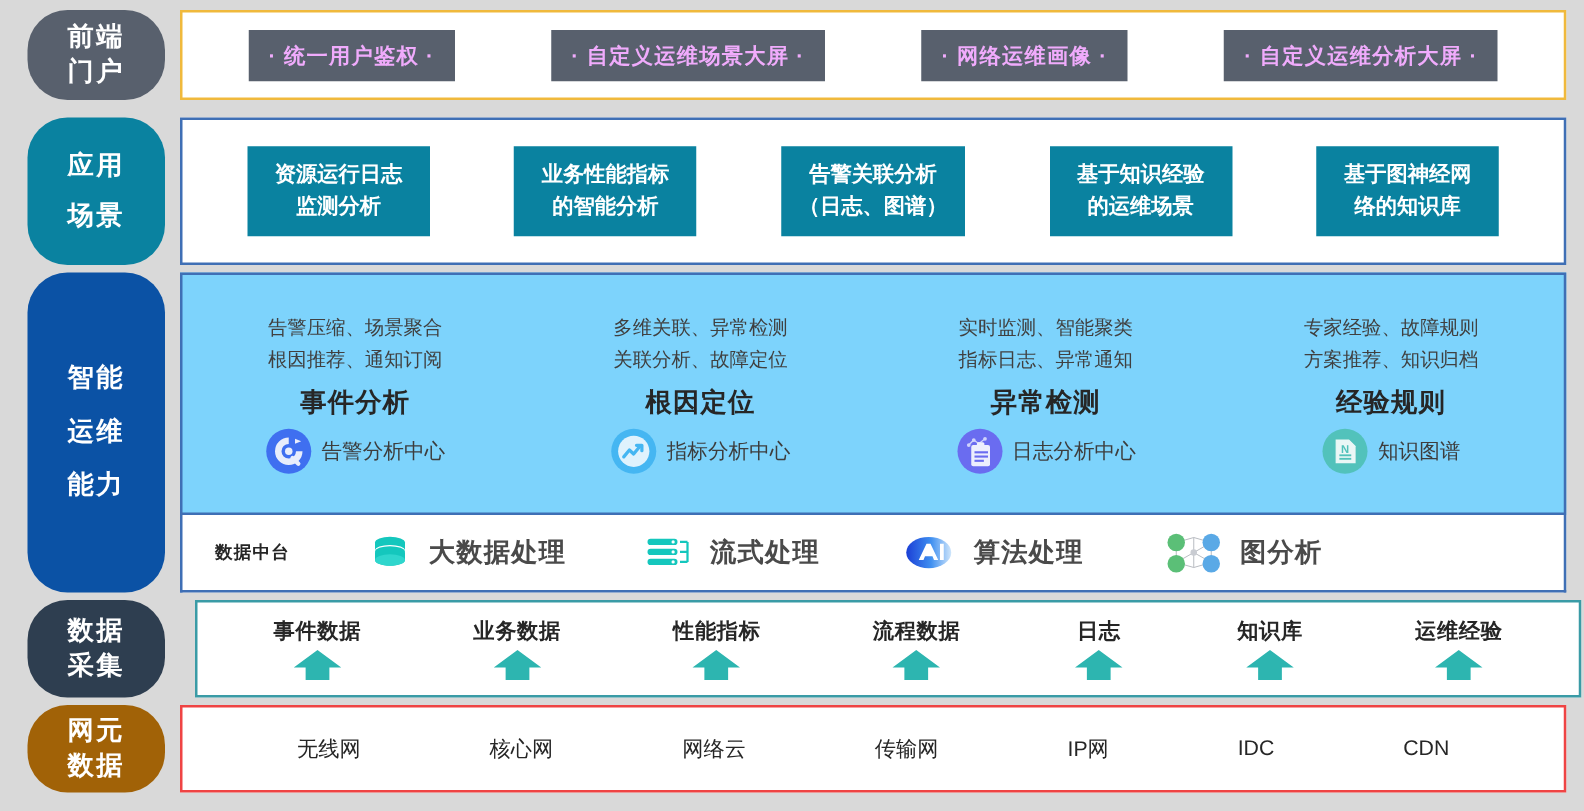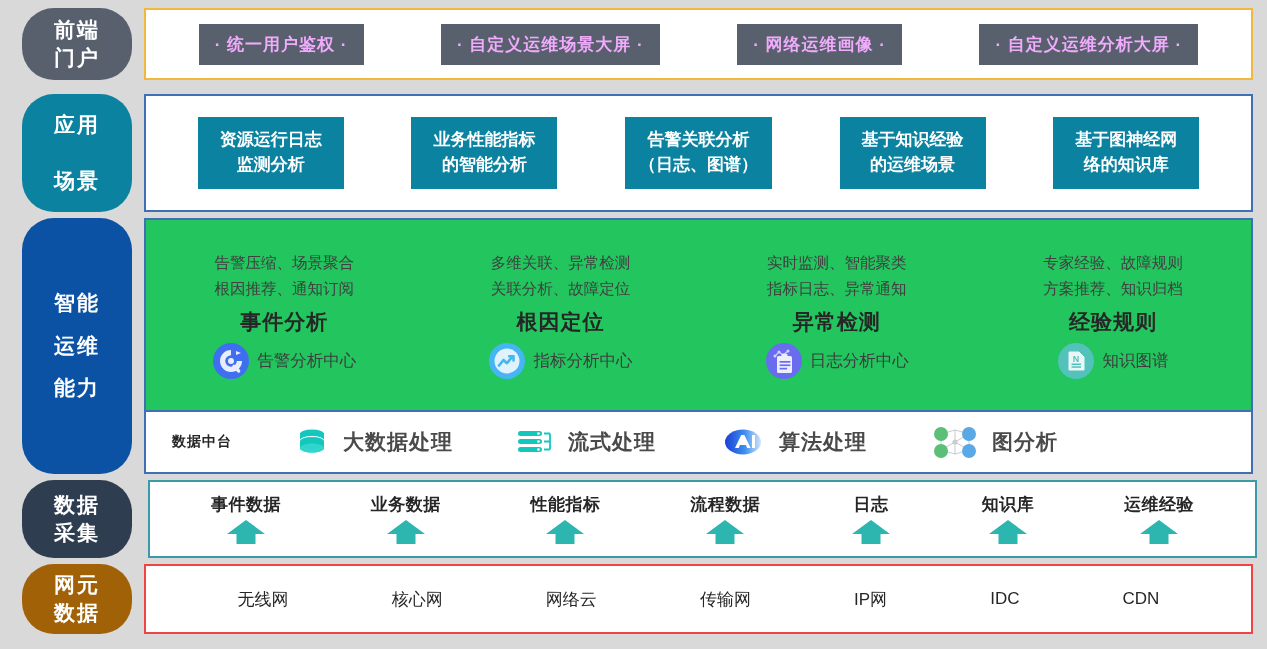--- a/index.html
+++ b/index.html
@@ -31,38 +31,38 @@
     display:flex;align-items:center;justify-content:space-around;padding:0 14px;
   }
   .portal-chip{
     background:#58606d;color:#f0abfc;font-weight:bold;font-size:17px;
     padding:9px 16px;white-space:nowrap;letter-spacing:1px;
   }
 
   
   #row-app{top:94px;height:118px;}
   #row-app .side{width:110px;margin-left:22px;background:#0a82a0;font-size:21px;}
-  #row-app .side .ln{margin:14px 0;}
+  #row-app .side .ln{margin:6px 0;}
   #row-app .panel{
     margin-left:12px;width:1109px;border:2px solid #3f6fb5;
     display:flex;align-items:center;justify-content:space-around;padding:0 18px;
   }
   .app-chip{
     background:#0a82a0;color:#fff;font-weight:bold;font-size:17px;
     padding:11px 14px;text-align:center;line-height:1.45;white-space:nowrap;
     min-width:118px;
   }
 
   
   #row-aiops{top:218px;height:256px;}
   #row-aiops .side{width:110px;margin-left:22px;background:#0b52a5;font-size:21px;}
   #row-aiops .side .ln{margin:7px 0;}
   .aiops-col{margin-left:12px;width:1109px;display:flex;flex-direction:column;}
   .aiops-top{
-    flex:1;background:#22c55e;border:2px solid #3f6fb5;box-sizing:border-box;
+    flex:1;background:#7dd3fc;border:2px solid #3f6fb5;box-sizing:border-box;
     display:flex;align-items:stretch;
   }
   .cap{
     flex:1;display:flex;flex-direction:column;align-items:center;justify-content:center;
     padding:6px 0;
   }
   .cap-kw{color:#404040;font-size:15.5px;line-height:1.65;text-align:center;white-space:nowrap;}
   .cap-title{color:#262626;font-size:21px;font-weight:bold;margin:7px 0 6px;letter-spacing:1px;}
   .cap-prod{display:flex;align-items:center;gap:7px;}
   .cap-prod-label{color:#3d3d3d;font-size:16.5px;white-space:nowrap;}
@@ -72,21 +72,21 @@
     display:flex;align-items:center;padding-left:26px;
   }
   .mid-title{font-size:14px;font-weight:bold;color:#262626;letter-spacing:1px;white-space:nowrap;}
   .mid-item{display:flex;align-items:center;gap:11px;white-space:nowrap;}
   .mid-item-label{font-size:21px;font-weight:bold;color:#4a4a4a;letter-spacing:1px;}
 
   
   #row-collect{top:480px;height:78px;}
   #row-collect .side{width:110px;margin-left:22px;background:#2e3e50;font-size:21px;}
   #row-collect .panel{
-    margin-left:16px;width:1109px;border:2px solid #3a9ba6;
+    margin-left:24px;width:1109px;border:2px solid #3a9ba6;
     display:flex;align-items:center;justify-content:space-around;padding:0 16px;
   }
   .collect-item{display:flex;flex-direction:column;align-items:center;gap:3px;}
   .collect-label{font-size:17px;font-weight:bold;color:#262626;white-space:nowrap;letter-spacing:.5px;}
 
   
   #row-ne{top:564px;height:70px;}
   #row-ne .side{width:110px;margin-left:22px;background:#a16207;font-size:21px;}
   #row-ne .panel{
     margin-left:12px;width:1109px;border:2px solid #ef4444;

